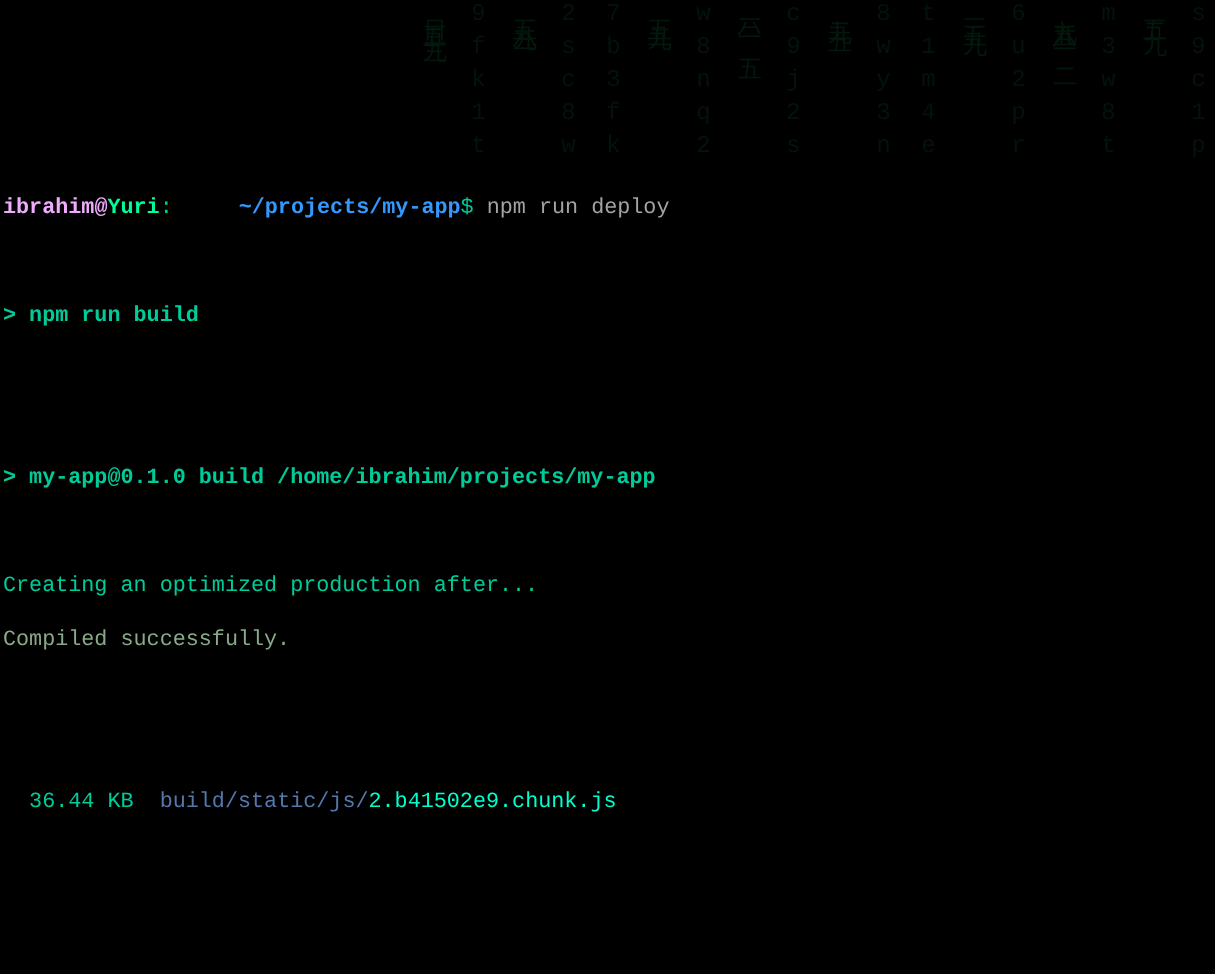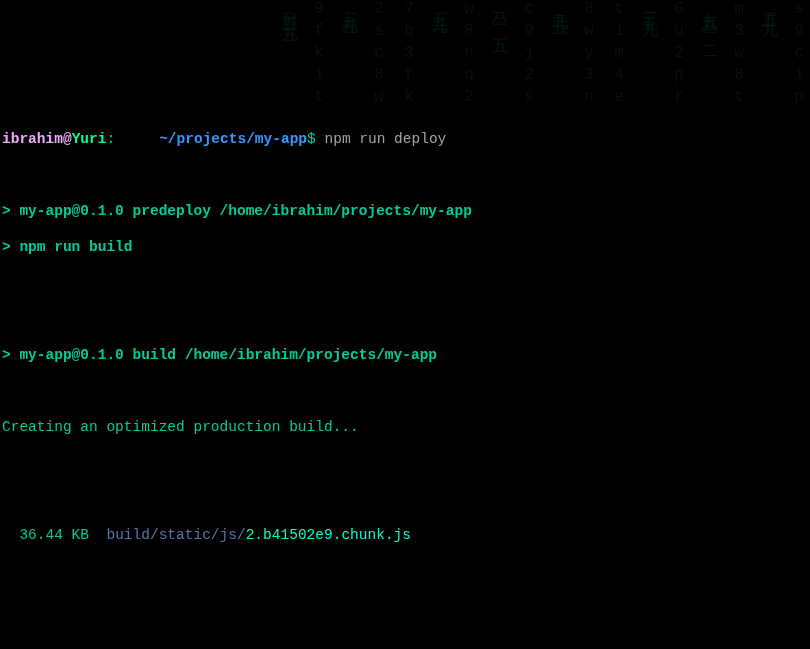--- a/index.html
+++ b/index.html
@@ -80,27 +80,27 @@
   <div class="matrix-col" style="left:670px">6u2pr</div>
   <div class="matrix-col" style="left:700px;color:#0a5028">九五三ハ二</div>
   <div class="matrix-col" style="left:730px">m3w8t</div>
   <div class="matrix-col" style="left:760px;color:#0a5028">五二九</div>
   <div class="matrix-col" style="left:790px">s9c1p</div>
 </div>
 
 <div class="terminal">
 <span class="line"><span class="user bold">ibrahim</span><span class="user bold">@</span><span class="host bold">Yuri</span><span class="green">:</span><span class="path bold">~/projects/my-app</span><span class="prompt-dollar">$</span> <span class="cmd">npm run deploy</span></span>
 <span class="line"></span>
-<span class="line green bold">&gt; my-app@0.1.0 predeploy /home/ibrahim/projects/my-app</span>
 <span class="line green bold">&gt; npm run build</span>
 <span class="line"></span>
 <span class="line"></span>
 <span class="line green bold">&gt; my-app@0.1.0 build /home/ibrahim/projects/my-app</span>
 <span class="line"></span>
-<span class="line green">Creating an optimized production build...</span>
+<span class="line green">Creating an optimized production after...</span>
+<span class="line" style="color:#88aa88">Compiled successfully.</span>
 <span class="line"></span>
 <span class="line"></span>
 <span class="line">  <span class="green">36.44 KB</span>  <span class="dim-blue">build/static/js/</span><span class="cyan">2.b41502e9.chunk.js</span></span>
 
 
 
 
 
 
 

